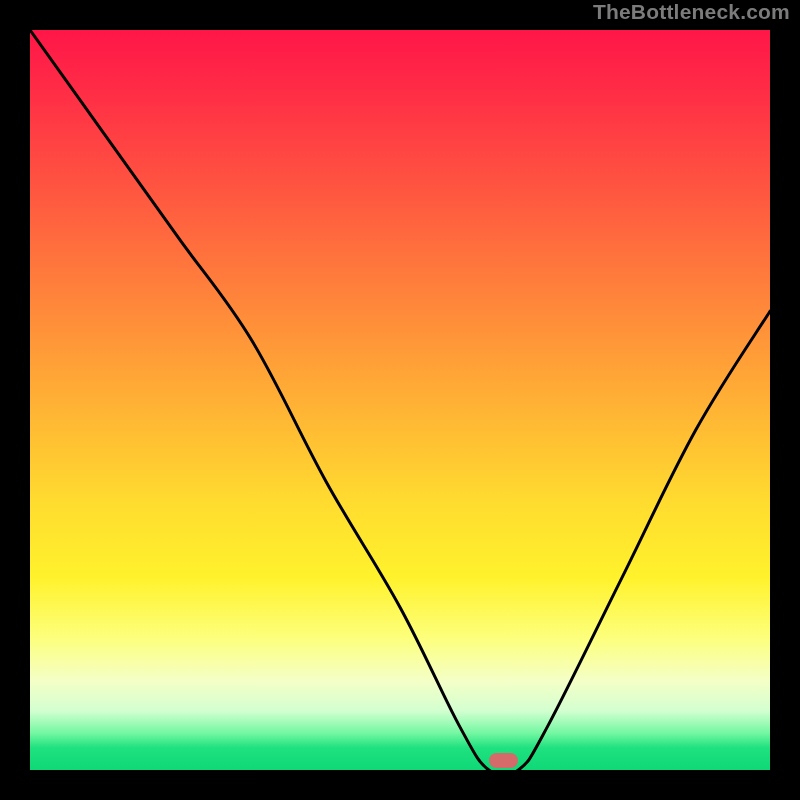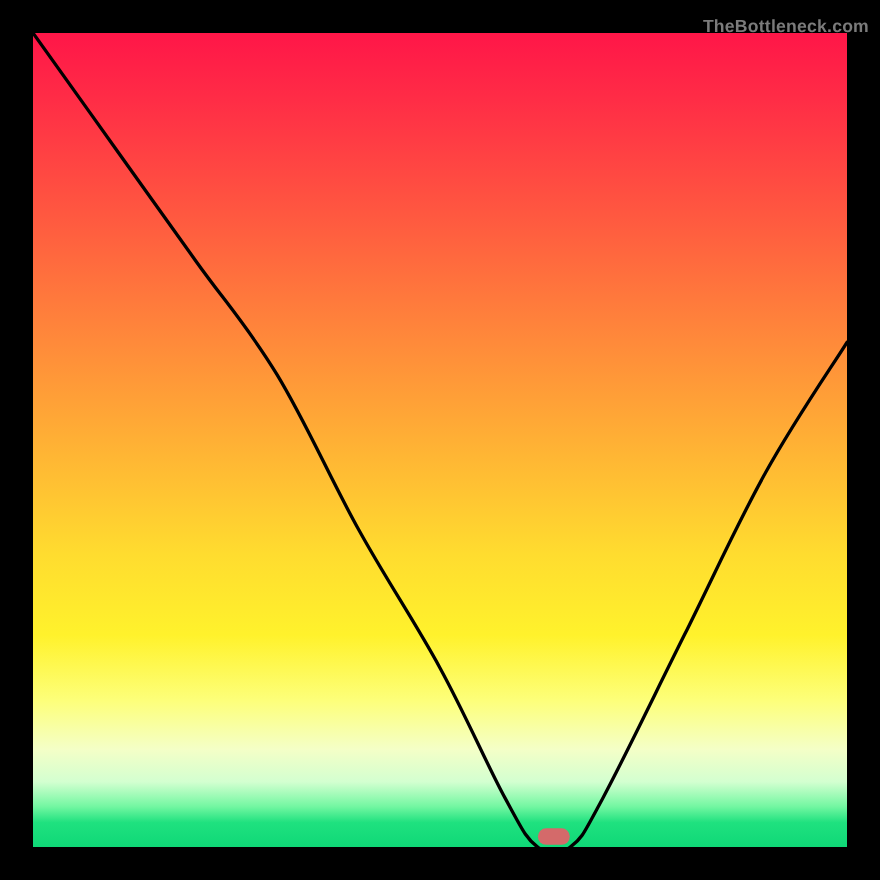--- a/index.html
+++ b/index.html
@@ -12,24 +12,24 @@
     font-family: Arial, Helvetica, sans-serif;
   }
   .frame {
     position: relative;
     width: 800px;
     height: 800px;
     background: #000;
   }
   .watermark {
     position: absolute;
-    top: 16px;
+    top: 0;
     right: 10px;
     color: #7b7b7b;
-    font-size: 16px;
+    font-size: 21px;
     font-weight: 600;
     letter-spacing: 0.2px;
     z-index: 10;
   }
   .plot-area {
     position: absolute;
     left: 30px;
     top: 30px;
     width: 740px;
     height: 740px;

